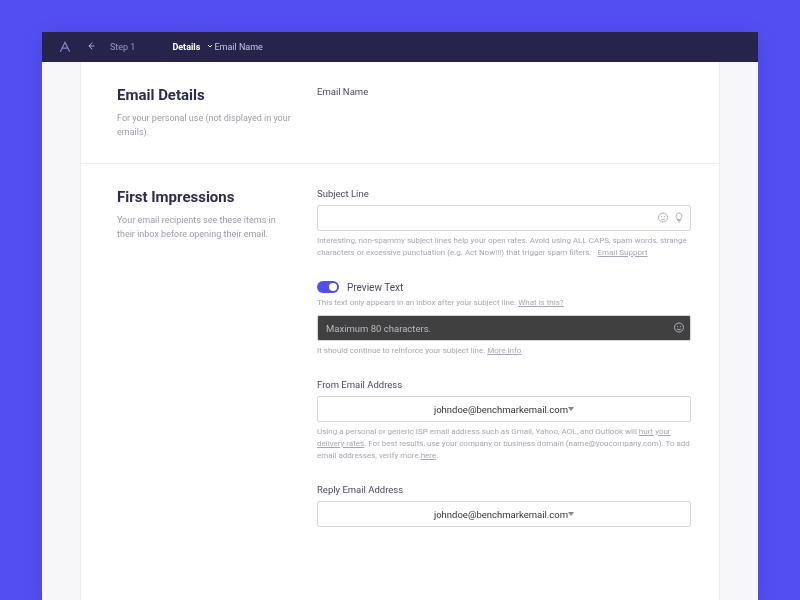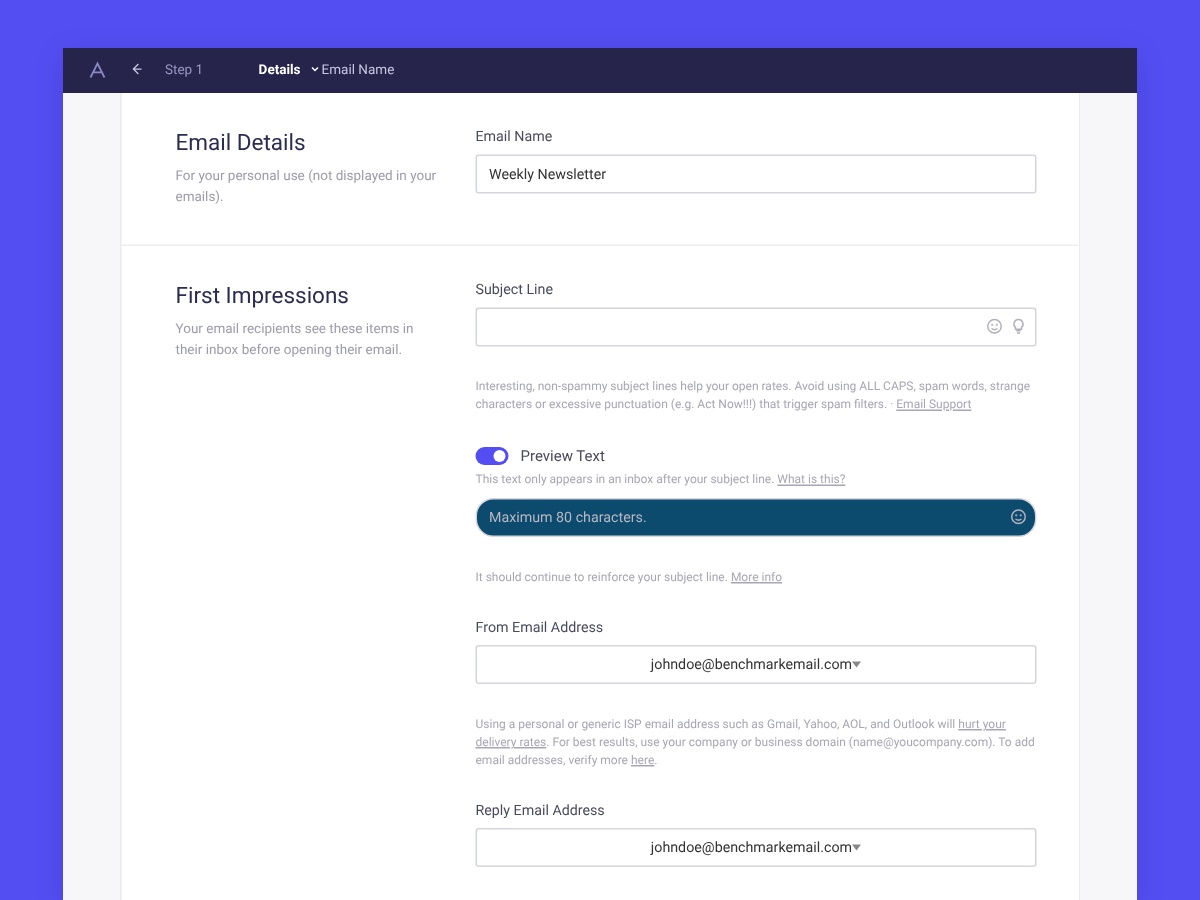--- a/index.html
+++ b/index.html
@@ -56,21 +56,21 @@
     display: flex;
     padding: 24px 28px 24px 36px;
     border-bottom: 1px solid #eeeef2;
   }
   .section-left {
     width: 200px;
     padding-right: 24px;
   }
   .section-left h2 {
     font-size: 15px;
-    font-weight: 400;
+    font-weight: 700;
     color: #2c2b51;
     margin-bottom: 8px;
   }
   .section-left p {
     font-size: 9px;
     color: #9c9bab;
     line-height: 1.5;
   }
   .section-right {
     flex: 1;
@@ -89,36 +89,36 @@
     border: 1px solid #d5d5de;
     border-radius: 2px;
     padding: 0 8px;
     font-size: 9.5px;
     color: #333;
     background: #fff;
     position: relative;
     display: flex;
     align-items: center;
   }
-  .input.disabled { background: #0c4a6e; color: #b8b8c2; border-radius: 12px; }
+  .input.disabled { background: #404040; color: #b8b8c2; }
   .input-wrap { position: relative; }
   .input-icons {
     position: absolute;
     right: 6px;
     top: 50%;
     transform: translateY(-50%);
     display: flex;
     gap: 4px;
     color: #b1b0bd;
   }
   .helper {
     font-size: 8px;
     color: #a7a6b4;
     line-height: 1.5;
-    margin-top: 21px;
+    margin-top: 4px;
   }
   .helper a { color: #a7a6b4; text-decoration: underline; }
   .toggle-row {
     display: flex;
     align-items: center;
     gap: 8px;
     margin-bottom: 4px;
   }
   .toggle {
     width: 22px;
@@ -184,25 +184,20 @@
     <div class="panel">
 
       <div class="section">
         <div class="section-left">
           <h2>Email Details</h2>
           <p>For your personal use (not displayed in your emails).</p>
         </div>
         <div class="section-right">
           <div class="field">
             <label class="field-label">Email Name</label>
-            <div class="input-wrap">
-              <div class="input">
-                <span>Weekly Newsletter</span>
-              </div>
-            </div>
           </div>
         </div>
       </div>
 
       <div class="section" style="border-bottom:none;">
         <div class="section-left">
           <h2>First Impressions</h2>
           <p>Your email recipients see these items in their inbox before opening their email.</p>
         </div>
         <div class="section-right">

